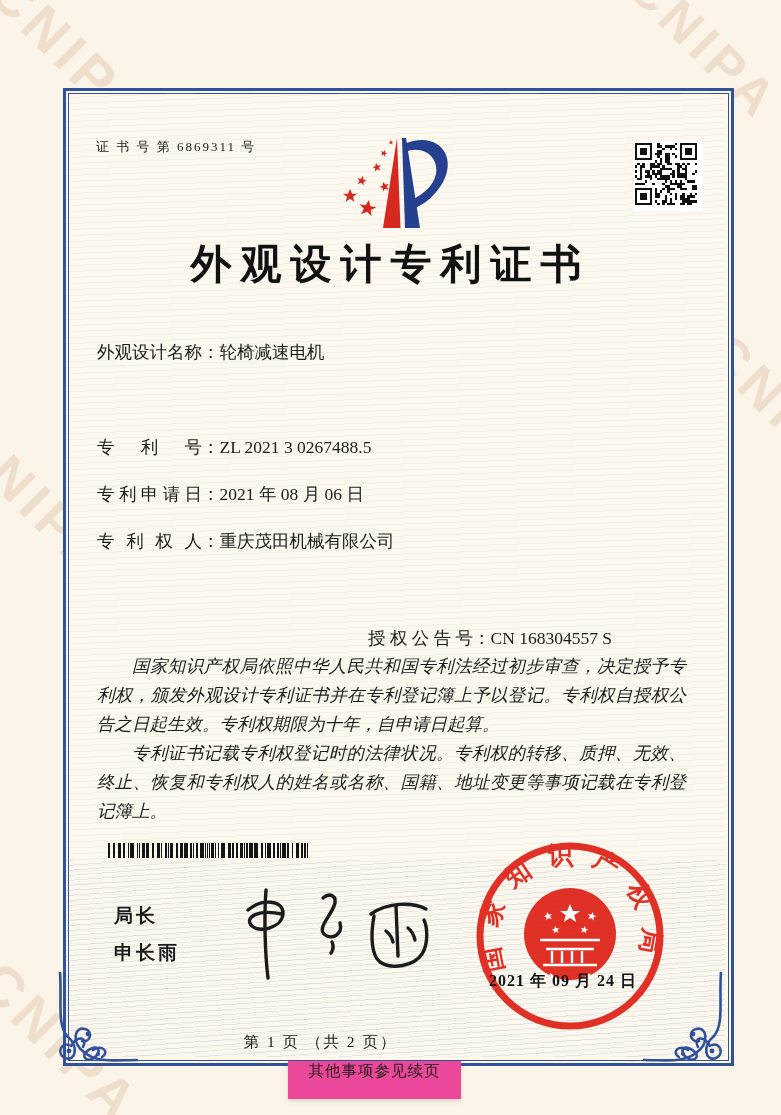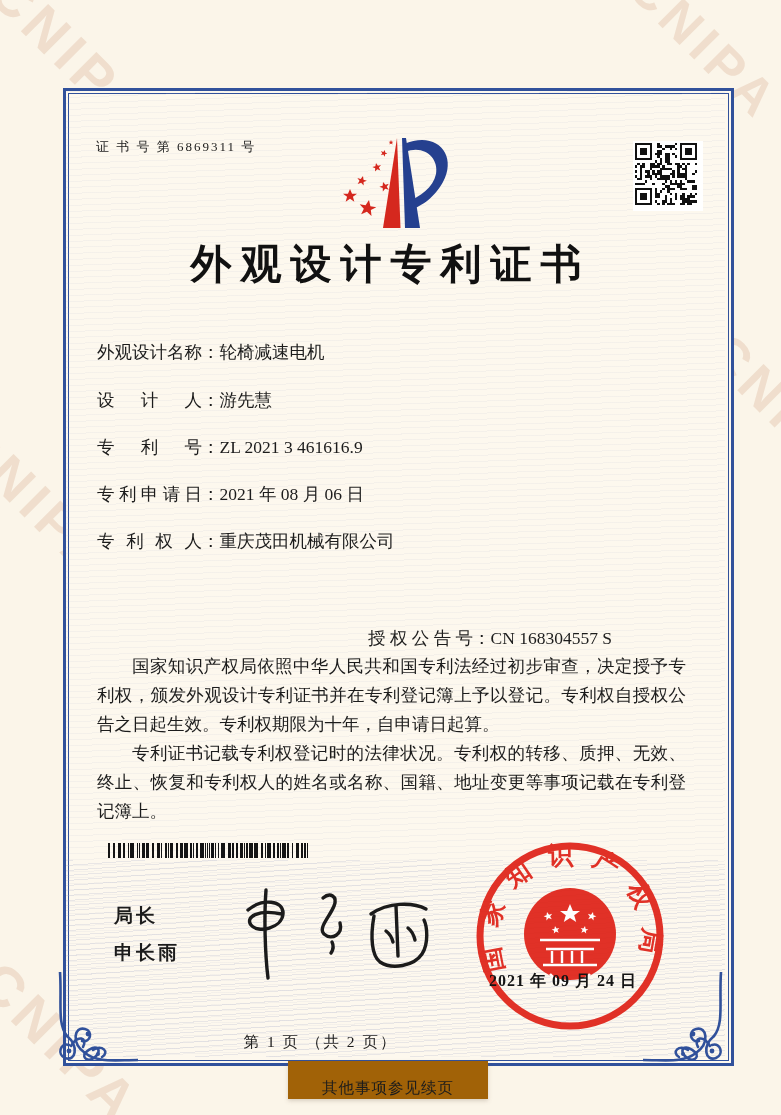--- a/index.html
+++ b/index.html
@@ -35,37 +35,37 @@
   
   .row{position:absolute;left:97px;font-size:17.5px;white-space:pre;}
   .lab{display:inline-block;width:105px;text-align:justify;text-align-last:justify;vertical-align:top;}
   .lab5{display:inline-block;width:105px;text-align:justify;text-align-last:justify;vertical-align:top;}
   .val{white-space:pre;}
   .row2{position:absolute;left:368px;font-size:17.5px;white-space:pre;}
 
   
   .paras{position:absolute;left:97px;top:652px;width:589px;font-size:17.5px;
          line-height:29px;text-align:justify;}
-  .paras p{margin:0;text-indent:2em;}
+  .paras p{margin:0;text-indent:2em;font-style:italic;}
 
   .barcode{position:absolute;left:108px;top:843px;width:208px;height:15px;display:flex;align-items:stretch;}
   .barcode i{display:block;background:#141414;}
 
   .official{position:absolute;left:114px;font-size:19px;
             font-family:"Liberation Sans","DejaVu Sans",sans-serif;font-weight:600;letter-spacing:3px;}
   .sig{position:absolute;left:228px;top:876px;z-index:6;}
 
   .seal{position:absolute;left:470px;top:838px;z-index:5;}
   .seal-date{position:absolute;left:489px;top:971px;width:200px;font-size:16px;font-weight:700;
              letter-spacing:1px;color:#141414;z-index:7;white-space:pre;}
 
   .pageno{position:absolute;left:0;top:1032px;width:641px;text-align:center;
           font-size:15.5px;letter-spacing:2px;}
-  .cont-strip{position:absolute;left:288px;top:1061px;width:200px;height:38px;background:#a16207;
-          box-shadow:0 2px 4px rgba(120,100,80,.25);z-index:8;display:flex;align-items:flex-end;justify-content:center;}
+  .cont-strip{position:absolute;left:288px;top:1061px;width:173px;height:38px;background:#ec4899;
+          box-shadow:0 2px 4px rgba(120,100,80,.25);z-index:8;display:flex;align-items:flex-start;justify-content:center;}
   .cont-strip span{font-size:15.5px;letter-spacing:1px;}
 </style>
 </head>
 <body>
 
 <div class="page">
 
   <div class="wm" style="left:-30px;top:20px;font-size:56px;">CNIPA</div>
   <div class="wm" style="left:610px;top:14px;font-size:52px;">CNIPA</div>
   <div class="wm" style="left:250px;top:190px;font-size:40px;color:rgba(223,191,166,.25);">CNIPA</div>
@@ -341,22 +341,21 @@
         <rect x="20" y="2" width="3" height="3" fill="#111"></rect>
         <rect x="0" y="18" width="7" height="7" fill="#111"></rect>
         <rect x="1" y="19" width="5" height="5" fill="#fff"></rect>
         <rect x="2" y="20" width="3" height="3" fill="#111"></rect>
       </svg>
   </div>
 
   <div class="title">外观设计专利证书</div>
 
   <div class="row" style="top:340px"><span class="lab">外观设计名称</span><span>：</span><span class="val">轮椅减速电机</span></div>
-  <div class="row" style="top:388px"><span class="lab">设计人</span><span>：</span><span class="val">游先慧</span></div>
-  <div class="row" style="top:435px"><span class="lab">专利号</span><span>：</span><span class="val">ZL 2021 3 461616.9</span></div>
+  <div class="row" style="top:435px"><span class="lab">专利号</span><span>：</span><span class="val">ZL 2021 3 0267488.5</span></div>
   <div class="row" style="top:482px"><span class="lab">专利申请日</span><span>：</span><span class="val">2021 年 08 月 06 日</span></div>
   <div class="row" style="top:529px"><span class="lab">专利权人</span><span>：</span><span class="val">重庆茂田机械有限公司</span></div>
   <div class="row2" style="top:626px"><span class="lab5">授权公告号</span><span>：</span><span class="val">CN 168304557 S</span></div>
 
   <div class="paras">
     <p>国家知识产权局依照中华人民共和国专利法经过初步审查，决定授予专利权，颁发外观设计专利证书并在专利登记簿上予以登记。专利权自授权公告之日起生效。专利权期限为十年，自申请日起算。</p>
     <p>专利证书记载专利权登记时的法律状况。专利权的转移、质押、无效、终止、恢复和专利权人的姓名或名称、国籍、地址变更等事项记载在专利登记簿上。</p>
   </div>
 
   <div class="barcode" id="barcode">

